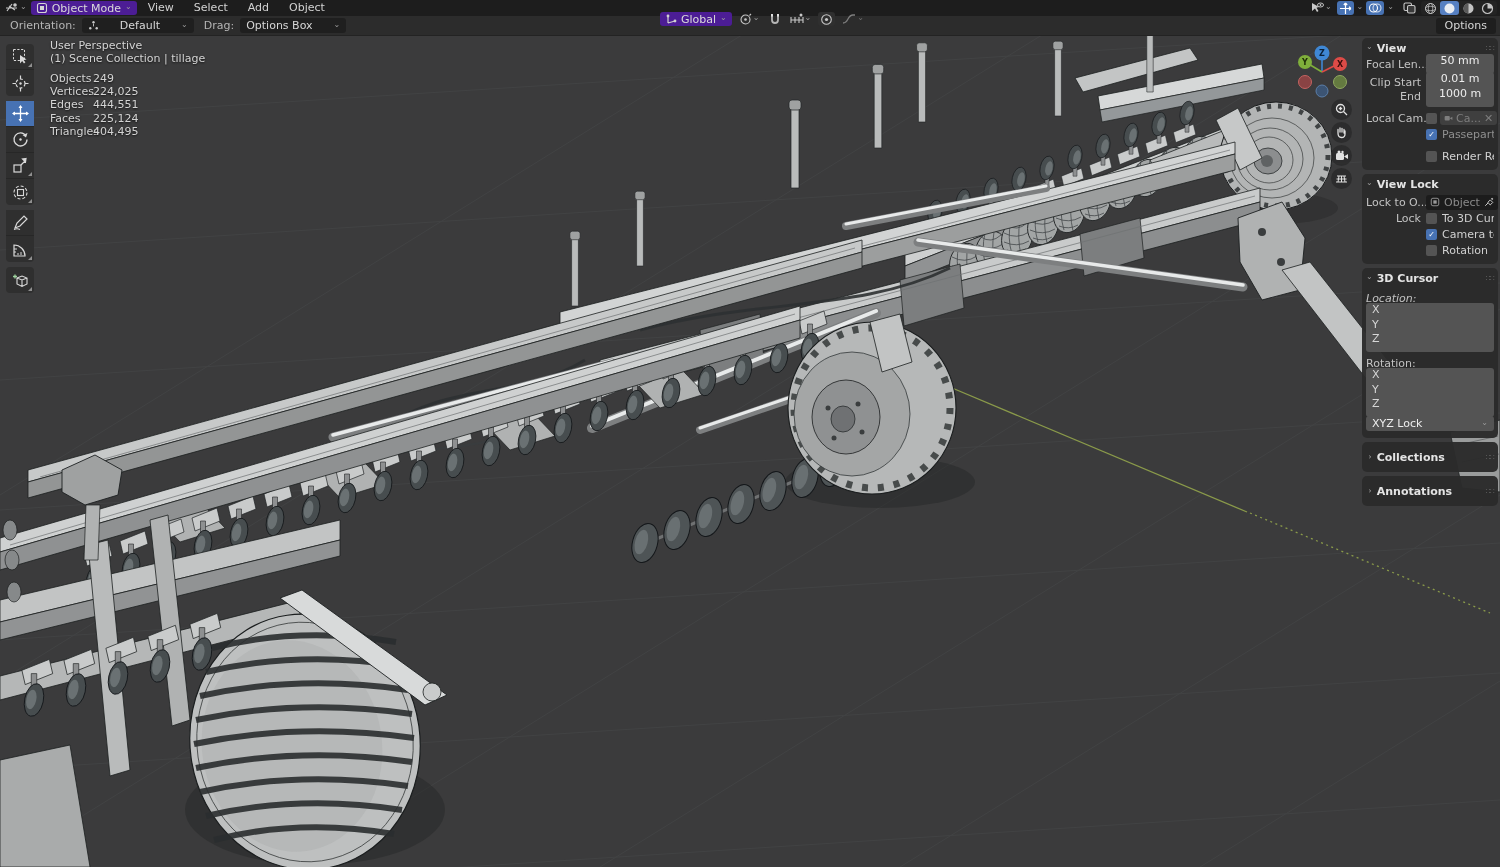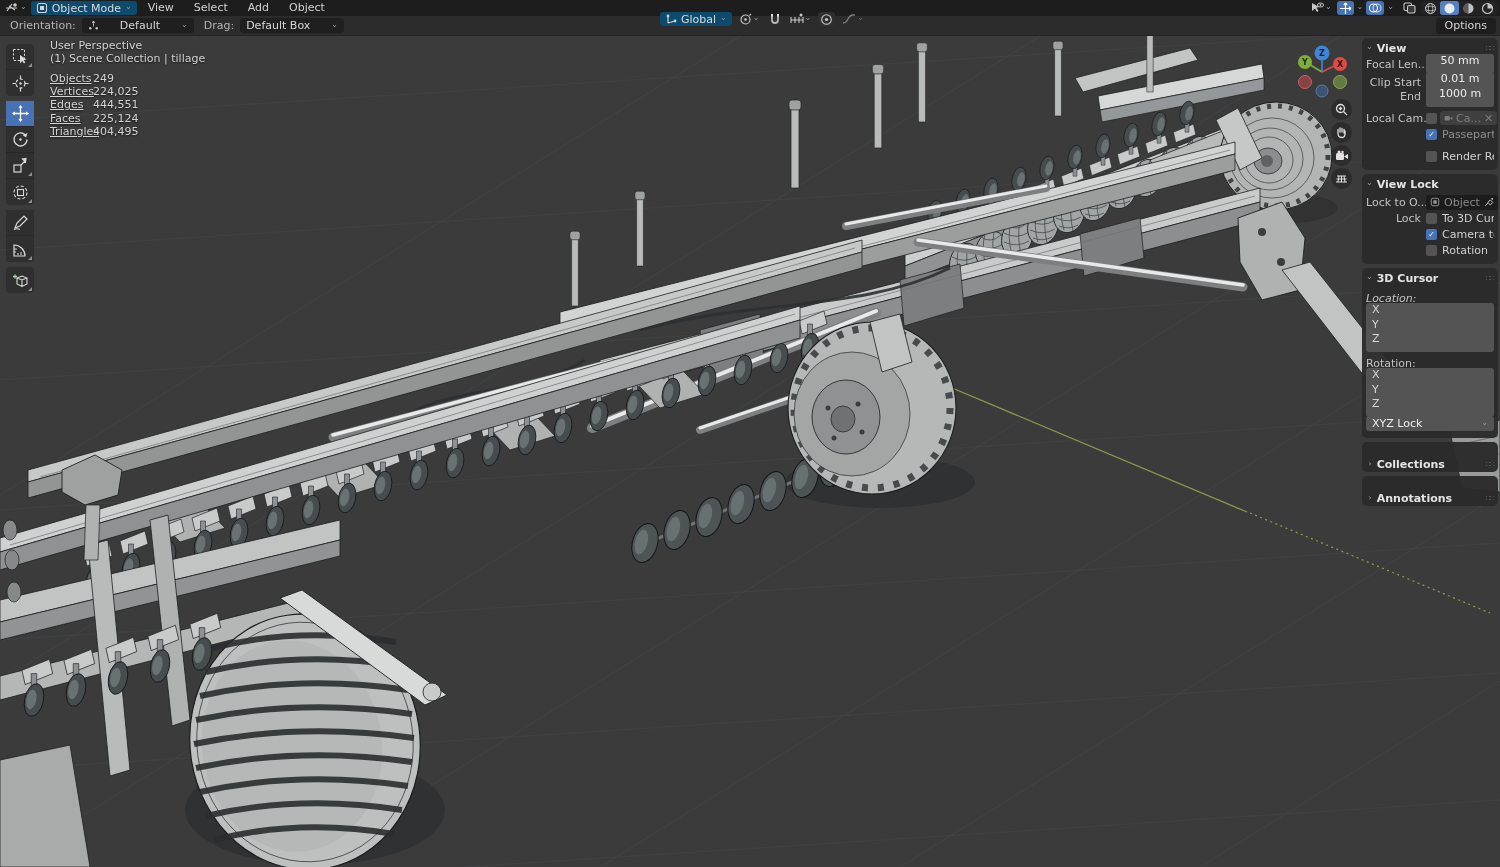--- a/index.html
+++ b/index.html
@@ -8,21 +8,21 @@
   .stage { position:absolute; inset:0; width:1500px; height:867px; }
 
   
   #scene { position:absolute; left:0; top:0; }
 
   
   .hdr { position:absolute; left:0; top:0; width:1500px; height:16px; background:#1d1d1d;
          display:flex; align-items:center; z-index:30; }
   .hdr-left { display:flex; align-items:center; gap:2px; padding-left:3px; }
   .menu { padding:0 9px; color:#d2d2d2; height:16px; line-height:16px; border-radius:3px; cursor:default; }
-  .pill { display:flex; align-items:center; gap:4px; background:#0c4a6e; border-radius:3px;
+  .pill { display:flex; align-items:center; gap:4px; background:#4c1d95; border-radius:3px;
           height:14px; padding:0 5px; color:#dadada; }
   .chv { font-size:8px; color:#9a9a9a; line-height:1; transform:translateY(-1px); }
   .icbtn { display:flex; align-items:center; gap:1px; height:14px; padding:0 2px; border-radius:3px; color:#c8c8c8; }
   .icbtn.active { background:#4772b3; color:#fff; }
   .hdr-center { position:absolute; left:660px; top:12px; display:flex; align-items:center; gap:5px; }
   .hdr-right { position:absolute; right:3px; top:1px; display:flex; align-items:center; gap:3px; }
   .shgroup { display:flex; align-items:center; background:#232323; border-radius:3px; height:14px; }
   .shbtn { width:19px; height:14px; display:flex; align-items:center; justify-content:center; border-radius:3px; color:#c3c3c3; }
   .shbtn.active { background:#5680c2; color:#fff; }
   svg.ic { display:block; }
@@ -34,21 +34,21 @@
   .drop { display:flex; align-items:center; gap:21px; background:#1f1f1f; border-radius:3px;
           height:15px; padding:0 6px; color:#d6d6d6; min-width:86px; }
   .drop .chv { margin-left:auto; }
   .options-btn { position:absolute; right:4px; top:2px; background:#1e1e1e; border-radius:3px;
                  height:16px; line-height:16px; padding:0 9px; color:#d6d6d6; }
 
   
   .stats { position:absolute; left:50px; top:40px; z-index:10; color:#d4d4d4;
            text-shadow:0 1px 2px rgba(0,0,0,.7); line-height:12.8px; }
   .stats .srow { display:flex; margin-top:0.4px; }
-  .stats .sl { width:43px;text-decoration:underline; }
+  .stats .sl { width:43px; }
   .stats .gap { height:7px; }
 
   
   .ltool { position:absolute; left:6px; top:44px; width:28px; z-index:10; display:flex; flex-direction:column; }
   .tbtn { width:28px; height:26px; background:#2e2e2ee8; display:flex; align-items:center; justify-content:center;
           color:#d9d9d9; position:relative; border-bottom:1px solid #272727; }
   .tbtn:first-child { border-radius:4px 4px 0 0; }
   .tbtn.grp-end { border-radius:0 0 4px 4px; border-bottom:none; margin-bottom:5px; }
   .tbtn.single { border-radius:4px; border-bottom:none; margin-bottom:5px; }
   .tbtn.active { background:#4772b3; color:#fff; }
@@ -58,21 +58,21 @@
   
   .gizmo { position:absolute; left:1288px; top:42px; z-index:10; }
   .navbtns { position:absolute; left:1331px; top:99px; z-index:10; display:flex; flex-direction:column; gap:2px; }
   .nbtn { width:21px; height:21px; border-radius:50%; background:rgba(40,40,40,.75); color:#e2e2e2;
           display:flex; align-items:center; justify-content:center; }
 
   
   .sidebar { position:absolute; left:1362px; top:38px; width:136px; z-index:20;
              display:flex; flex-direction:column; gap:4px; }
   .panel { background:rgba(43,43,43,.96); border-radius:5px; padding:3px 4px 7px 4px; }
-  .panel.collapsed { padding:15px 4px; height:15px; display:flex; }
+  .panel.collapsed { padding:15px 4px; height:15px; display:flex; align-items:center; }
   .phead { display:flex; align-items:center; gap:4px; height:14px; color:#e4e4e4; }
   .phead .grip { margin-left:auto; color:#5d5d5d; font-size:8px; letter-spacing:-1px; }
   .prow { display:flex; align-items:center; margin-top:2px; height:14px; }
   .plabel { flex:0 0 60px; text-align:right; padding-right:5px; color:#c2c2c2; white-space:nowrap; overflow:hidden; }
   .fld { background:#545454; border-radius:3px; height:20px; line-height:14px; color:#ededed;
          text-align:center; flex:1; white-space:nowrap; overflow:hidden; }
   .fld.joined-top { border-radius:3px 3px 0 0; }
   .fld.joined-mid { border-radius:0; margin-top:1px; }
   .fld.joined-bot { border-radius:0 0 3px 3px; margin-top:1px; }
   .axisfld { display:flex; padding:0 6px; text-align:left; }
@@ -473,21 +473,21 @@
       <circle cx="6" cy="2.5" r="1.3" fill="#c8c8c8"></circle>
           <circle cx="2.5" cy="9" r="1.3" fill="#c8c8c8"></circle>
           <circle cx="9.5" cy="9" r="1.3" fill="#c8c8c8"></circle>
       <path d="M6,4 L6,7" stroke="#c8c8c8" stroke-width="1"></path>
     </svg>
     <span>Default</span>
     <span class="chv">⌄</span>
   </span>
   <span class="lbl">Drag:</span>
   <span class="drop">
-    <span>Default Box</span>
+    <span>Options Box</span>
     <span class="chv">⌄</span>
   </span>
   <span class="options-btn">Options</span>
 </div>
 
 <div class="stats">
   <div>User Perspective</div>
   <div>(1) Scene Collection | tillage</div>
   <div class="gap"></div>
   <div class="srow">

